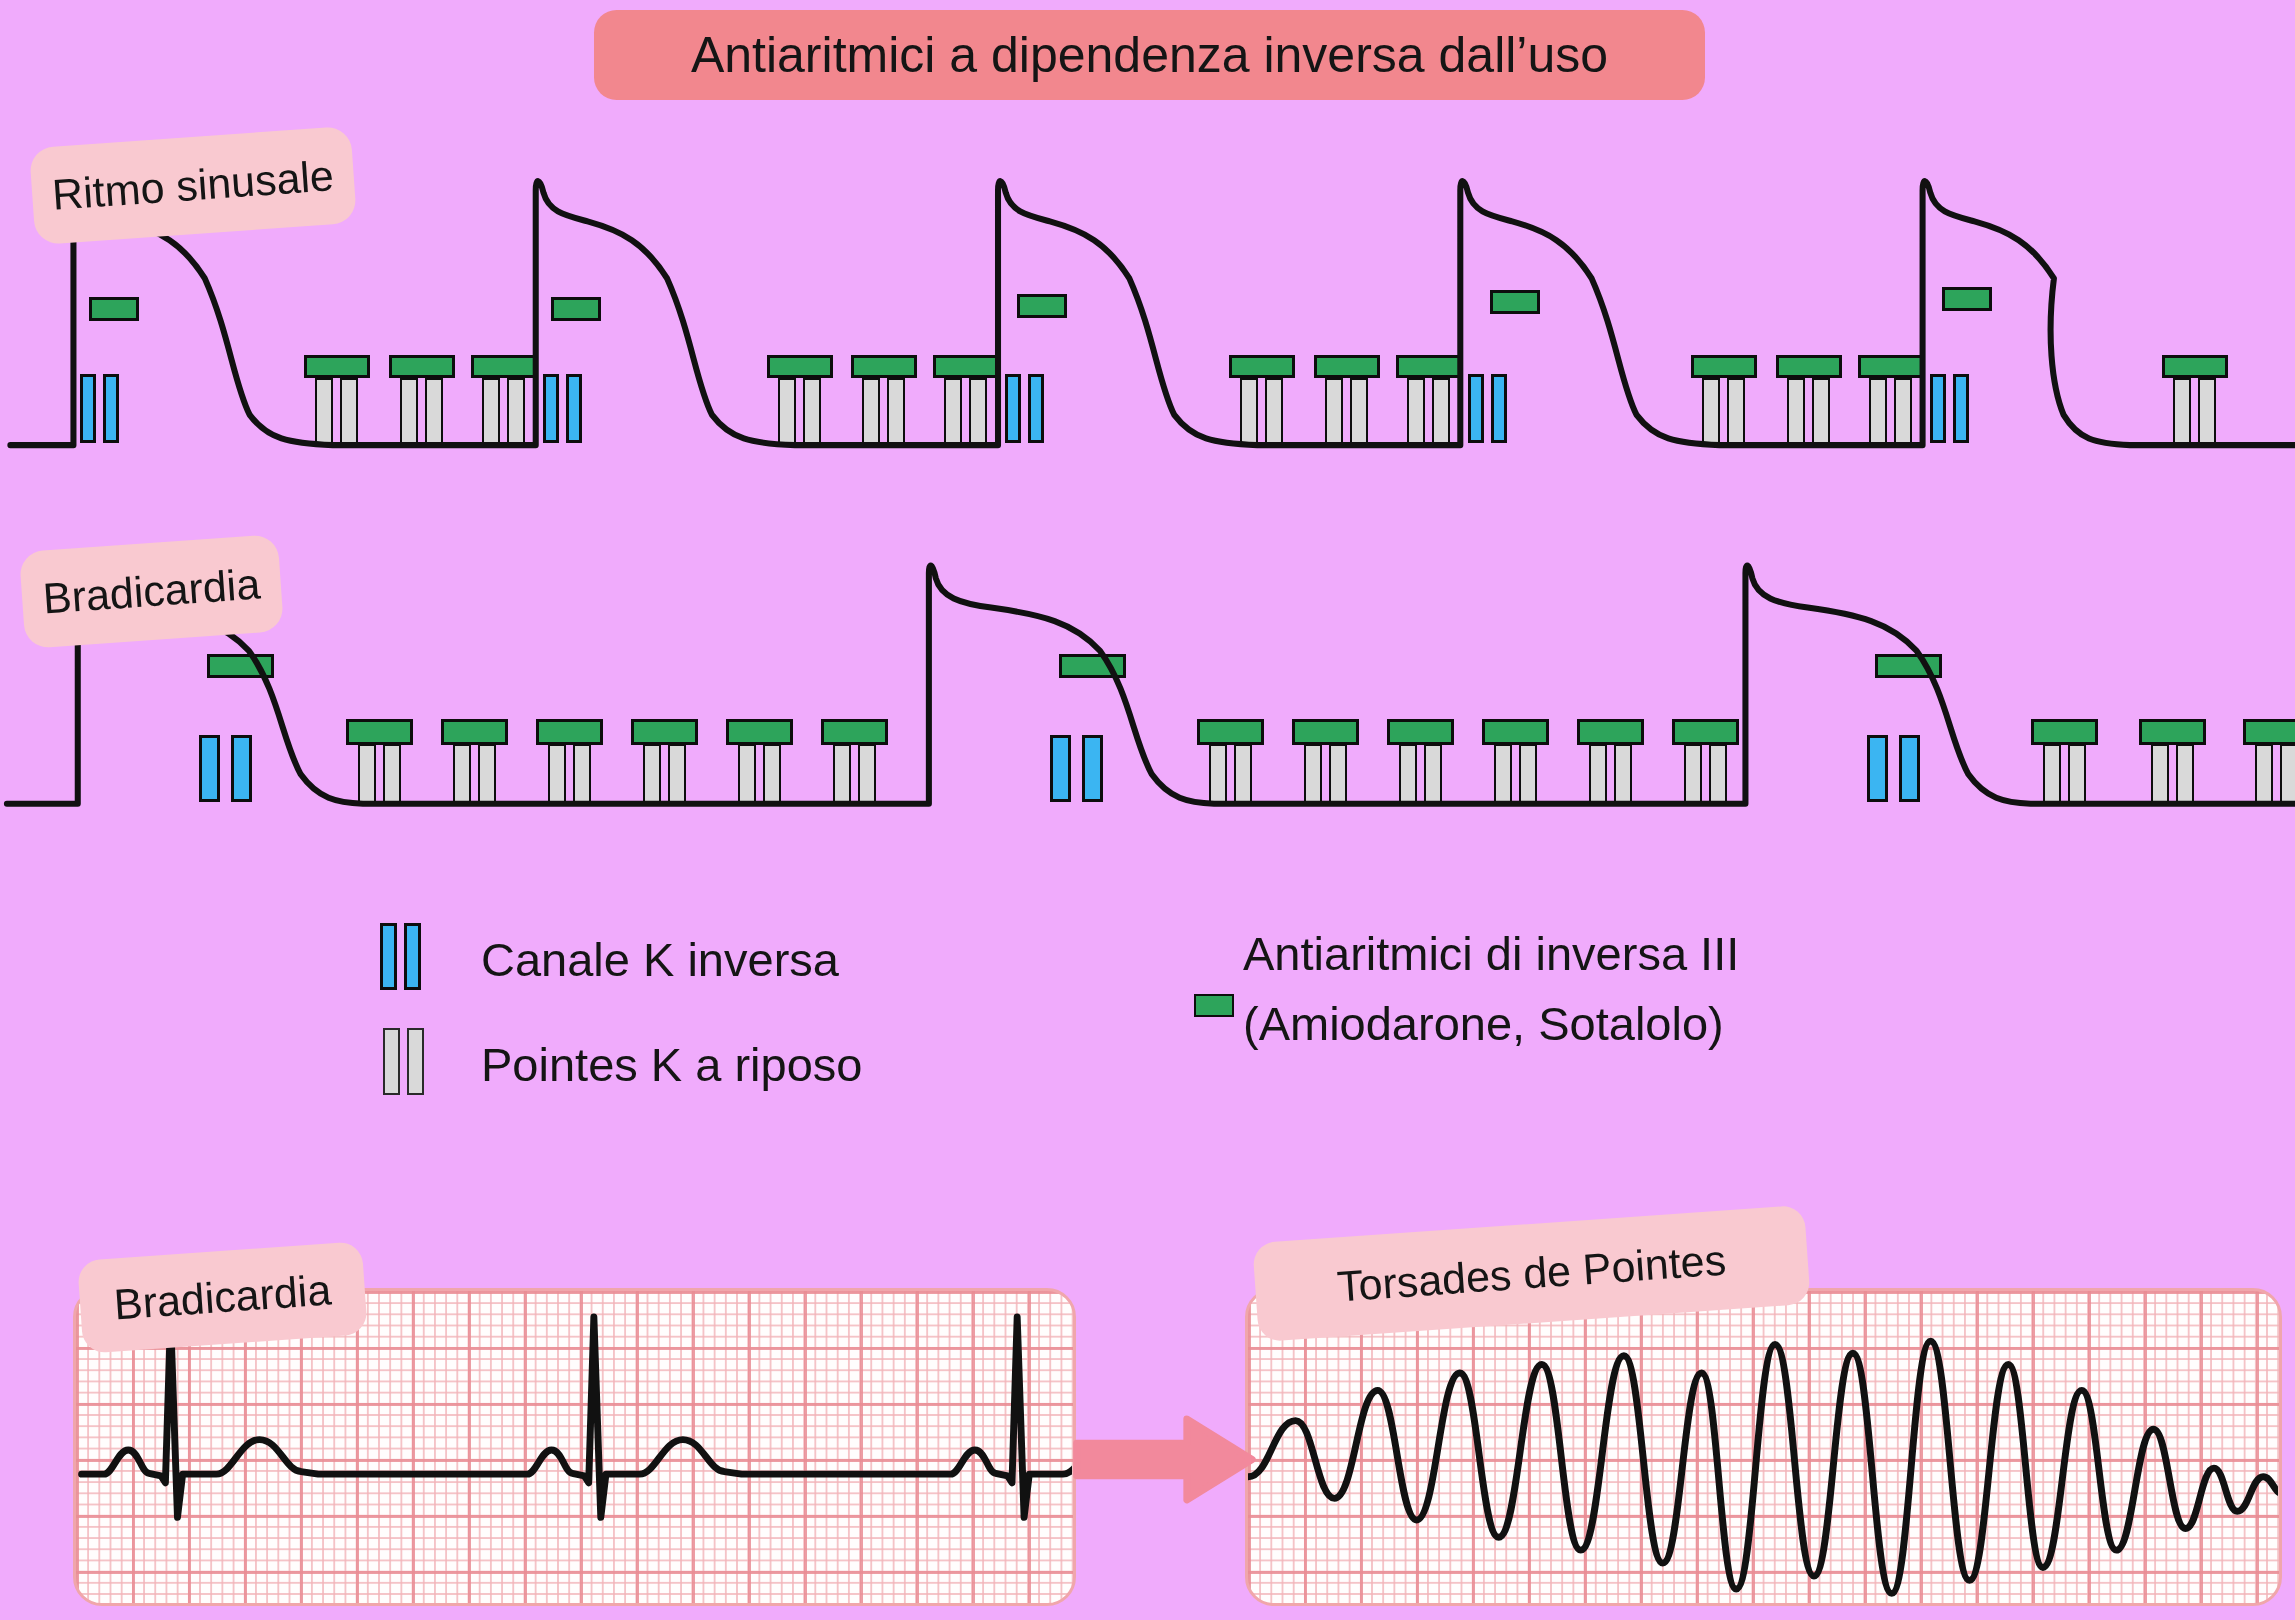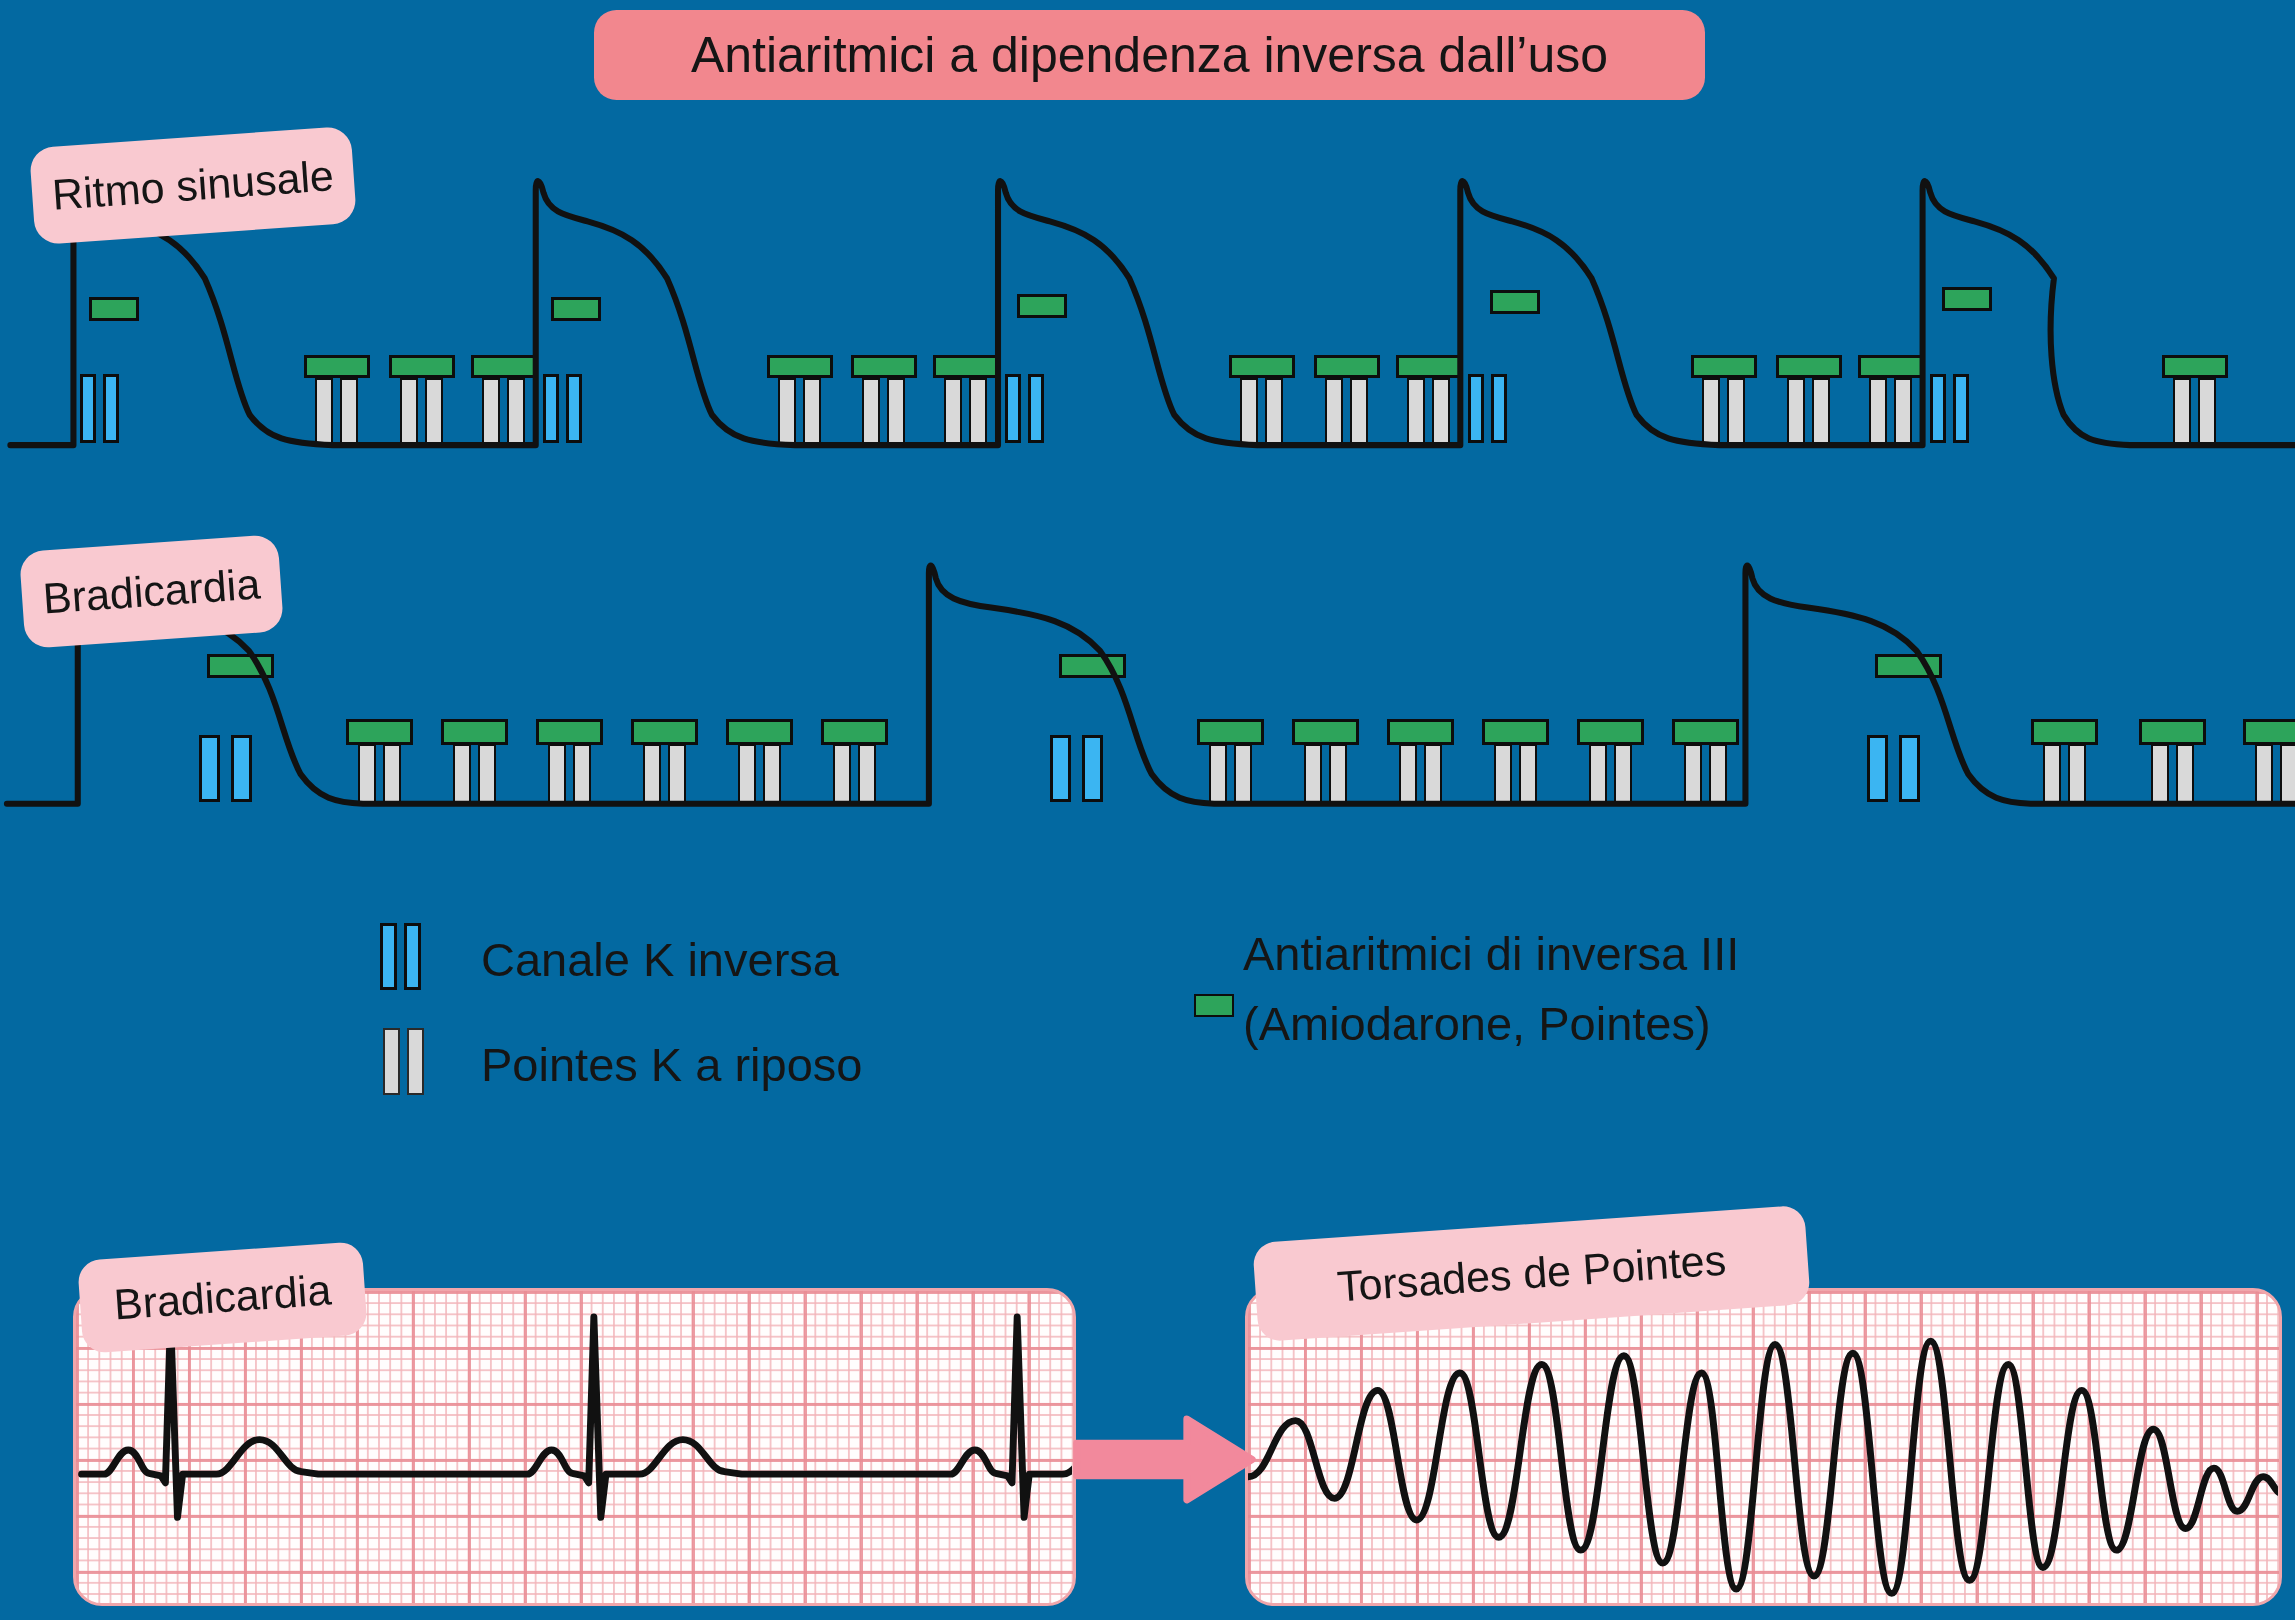--- a/index.html
+++ b/index.html
@@ -1,17 +1,17 @@
 <!DOCTYPE html>
 <html style="--title-pill: #f2878e; --label-pill: #f9c9d0; --drug-green: #2da45b; --chan-blue: #3bb5f2; --chan-gray: #d9d9d9;font-size:14px"><head>
 <meta charset="utf-8">
 <style>
   html,body{margin:0;padding:0;background:#ffffff;}
   .canvas{
-    position:relative;width:2295px;height:1621px;background:#0369a1;
+    position:relative;width:2295px;height:1621px;background:#f0abfc;
     overflow:hidden;font-family:"Liberation Sans",sans-serif;color:#151515;
   }
   .pill{
     position:absolute;display:flex;align-items:center;justify-content:center;
     font-weight:500;color:#151515;white-space:nowrap;
   }
   .pill.title{
     left:594px;top:10.4px;width:1111px;height:90px;border-radius:22.5px;
     background:var(--title-pill);font-size:50px;z-index:30;
   }
@@ -253,21 +253,21 @@
     <span class="legend-bar blue-bar" style="left:380px;top:923px;width:17.3px;height:67px;"></span>
     <span class="legend-bar blue-bar" style="left:404px;top:923px;width:17.3px;height:67px;"></span>
     <span class="legend-label" style="left:481px;top:932px;">Canale K inversa</span>
 
     <span class="legend-bar" style="left:383px;top:1028px;width:17.3px;height:67px;background:var(--chan-gray);border:2.6px solid #2a2a2a;"></span>
     <span class="legend-bar" style="left:407px;top:1028px;width:17.3px;height:67px;background:var(--chan-gray);border:2.6px solid #2a2a2a;"></span>
     <span class="legend-label" style="left:481px;top:1037px;">Pointes K a riposo</span>
 
     <span class="legend-bar" style="left:1194px;top:994px;width:40px;height:23px;background:var(--drug-green);border:2.6px solid #0d0d0d;"></span>
     <span class="legend-label" style="left:1243px;top:926px;">Antiaritmici di inversa III</span>
-    <span class="legend-label" style="left:1243px;top:996px;">(Amiodarone, Pointes)</span>
+    <span class="legend-label" style="left:1243px;top:996px;">(Amiodarone, Sotalolo)</span>
   </div>
 
   <div class="ecg-panel brady">
     <svg width="996" height="311" viewBox="0 0 1152 360">
       <path id="bradyEcgPath" fill="none" stroke="#111111" stroke-width="8" stroke-linejoin="round" stroke-linecap="round" d="M 6 212 L 32 212 C 42 212 48 184 60 184 C 72 184 75 210 84 211 L 98 214 L 103 222 L 109 30 L 117 262 L 123 212 L 162 212 C 180 212 190 172 212 172 C 234 172 242 208 260 209 L 280 212 L 522 212 C 532 212 538 184 550 184 C 562 184 565 210 574 211 L 588 214 L 593 222 L 599 30 L 607 262 L 613 212 L 652 212 C 670 212 680 172 702 172 C 724 172 732 208 750 209 L 770 212 L 1012 212 C 1022 212 1028 184 1040 184 C 1052 184 1055 210 1064 211 L 1078 214 L 1083 222 L 1089 30 L 1097 262 L 1103 212 L 1142 212 C 1160 212 1170 172 1192 172 C 1214 172 1222 208 1240 209 L 1260 212 L 1160 212"></path>
     </svg>
   </div>
 
   <div class="ecg-panel torsades">
     <svg width="1030" height="311" viewBox="0 0 1192 360">

